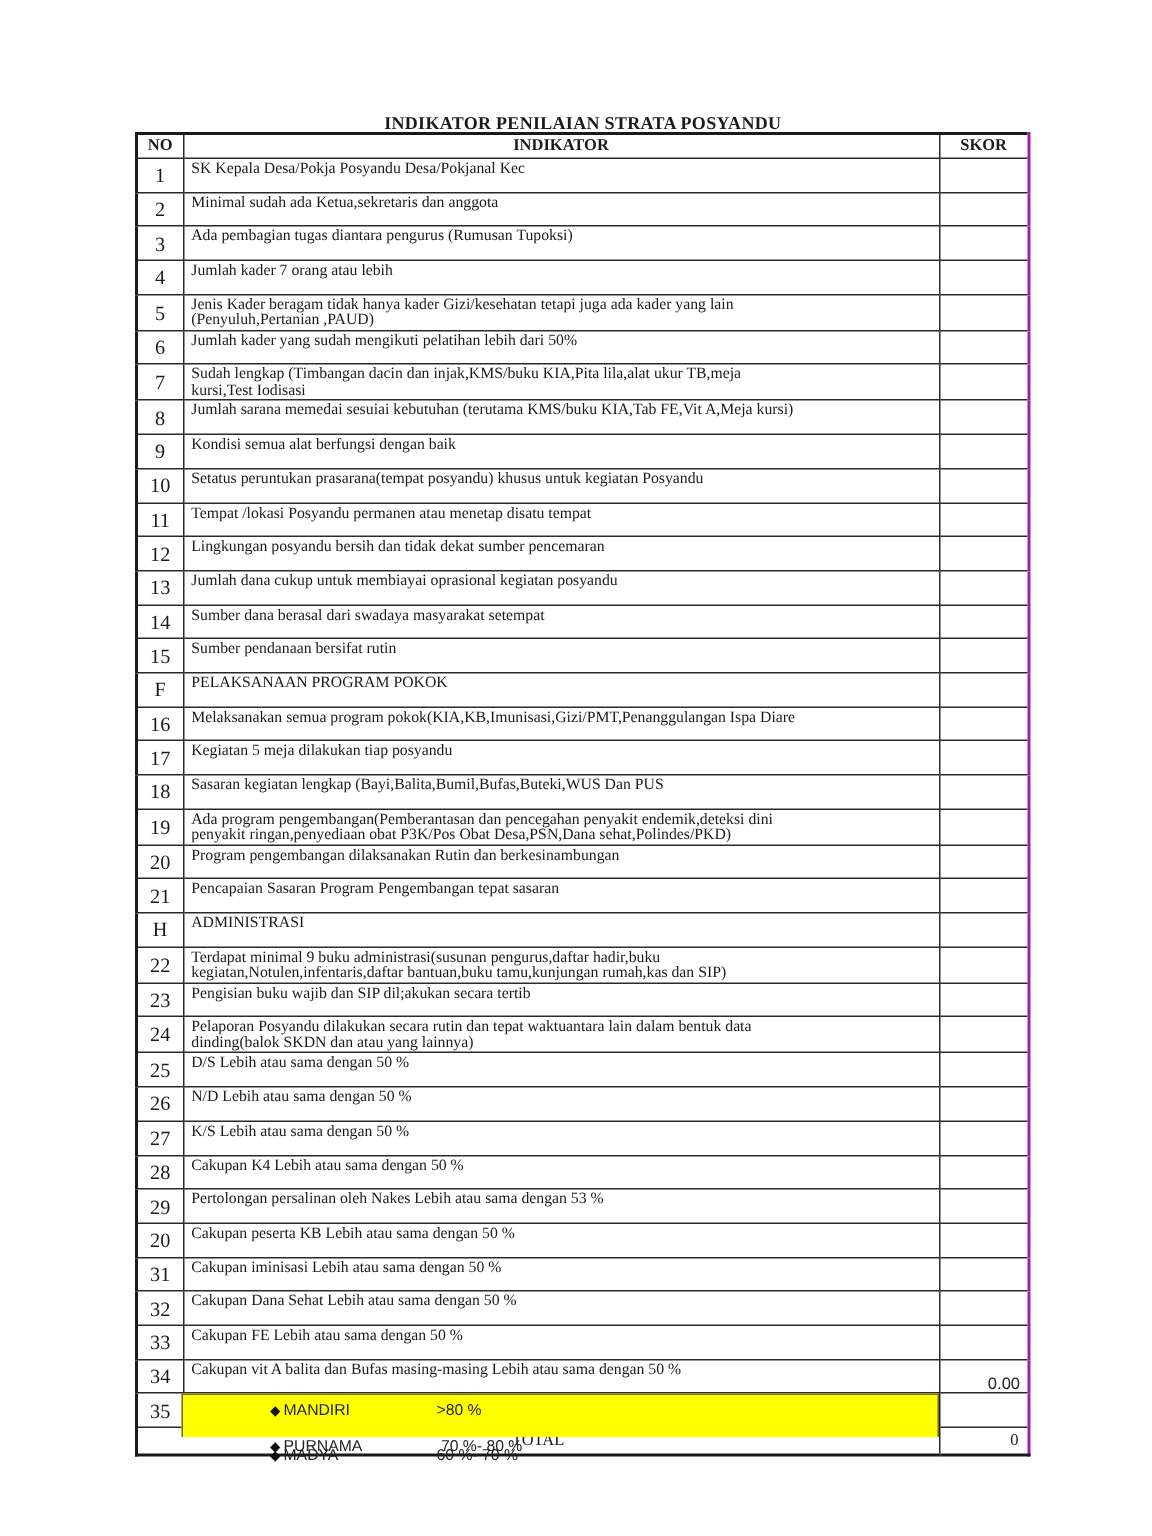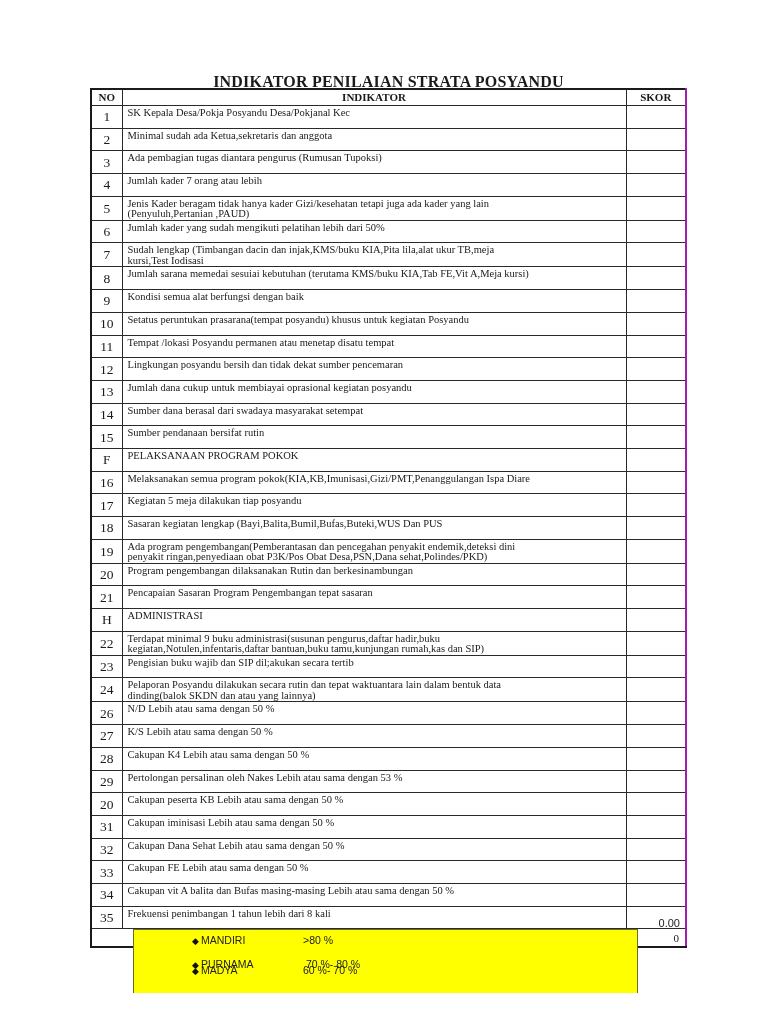--- a/index.html
+++ b/index.html
@@ -15,21 +15,21 @@
       font-family: "Liberation Serif", "DejaVu Serif", serif;
       color: #1a1a1a;
     }
     .doc-title {
       position: absolute;
       left: 90px;
       width: 597px;
       top: 75px;
       text-align: center;
       font-weight: bold;
-      font-size: 16px;
+      font-size: 12px;
       letter-spacing: 0.2px;
       line-height: 14px;
     }
     .sheet {
       position: absolute;
       left: 90px;
       top: 88px;
       width: 597px;
       border-collapse: collapse;
       table-layout: fixed;
@@ -82,29 +82,28 @@
       text-align: right;
       font-family: "Liberation Sans", "DejaVu Sans", sans-serif;
       font-size: 11px;
       color: #222;
     }
     .legend-box {
       position: absolute;
       left: 121px;
       top: 929px;
       width: 505px;
-      height: 64px;
+      height: 29px;
       background: #ffff00;
       border: 1px solid #6b6b2a;
       border-bottom: none;
       box-sizing: border-box;
       font-family: "Liberation Sans", "DejaVu Sans", sans-serif;
       font-size: 10.5px;
       color: #222;
-      margin-left: 12px;
     }
     .legend-row {
       position: absolute;
       left: 58px;
       height: 15px;
       line-height: 15px;
       white-space: nowrap;
     }
     .legend-row .bullet {
       display: inline-block;
@@ -316,20 +315,27 @@
         <td class="ind-cell">
           <span class="line">Pengisian buku wajib dan SIP dil;akukan secara tertib</span>
         </td>
         <td class="outer-right"></td>
       </tr>
       <tr>
         <td class="no-cell outer-left">24</td>
         <td class="ind-cell">
           <span class="line">Pelaporan Posyandu dilakukan secara rutin dan tepat waktuantara lain dalam bentuk data</span>
           <span class="line">dinding(balok SKDN dan atau yang lainnya)</span>
+        </td>
+        <td class="outer-right"></td>
+      </tr>
+      <tr>
+        <td class="no-cell outer-left">25</td>
+        <td class="ind-cell">
+          <span class="line">D/S Lebih atau sama dengan 50 %</span>
         </td>
         <td class="outer-right"></td>
       </tr>
       <tr>
         <td class="no-cell outer-left">26</td>
         <td class="ind-cell">
           <span class="line">N/D Lebih atau sama dengan 50 %</span>
         </td>
         <td class="outer-right"></td>
       </tr>

